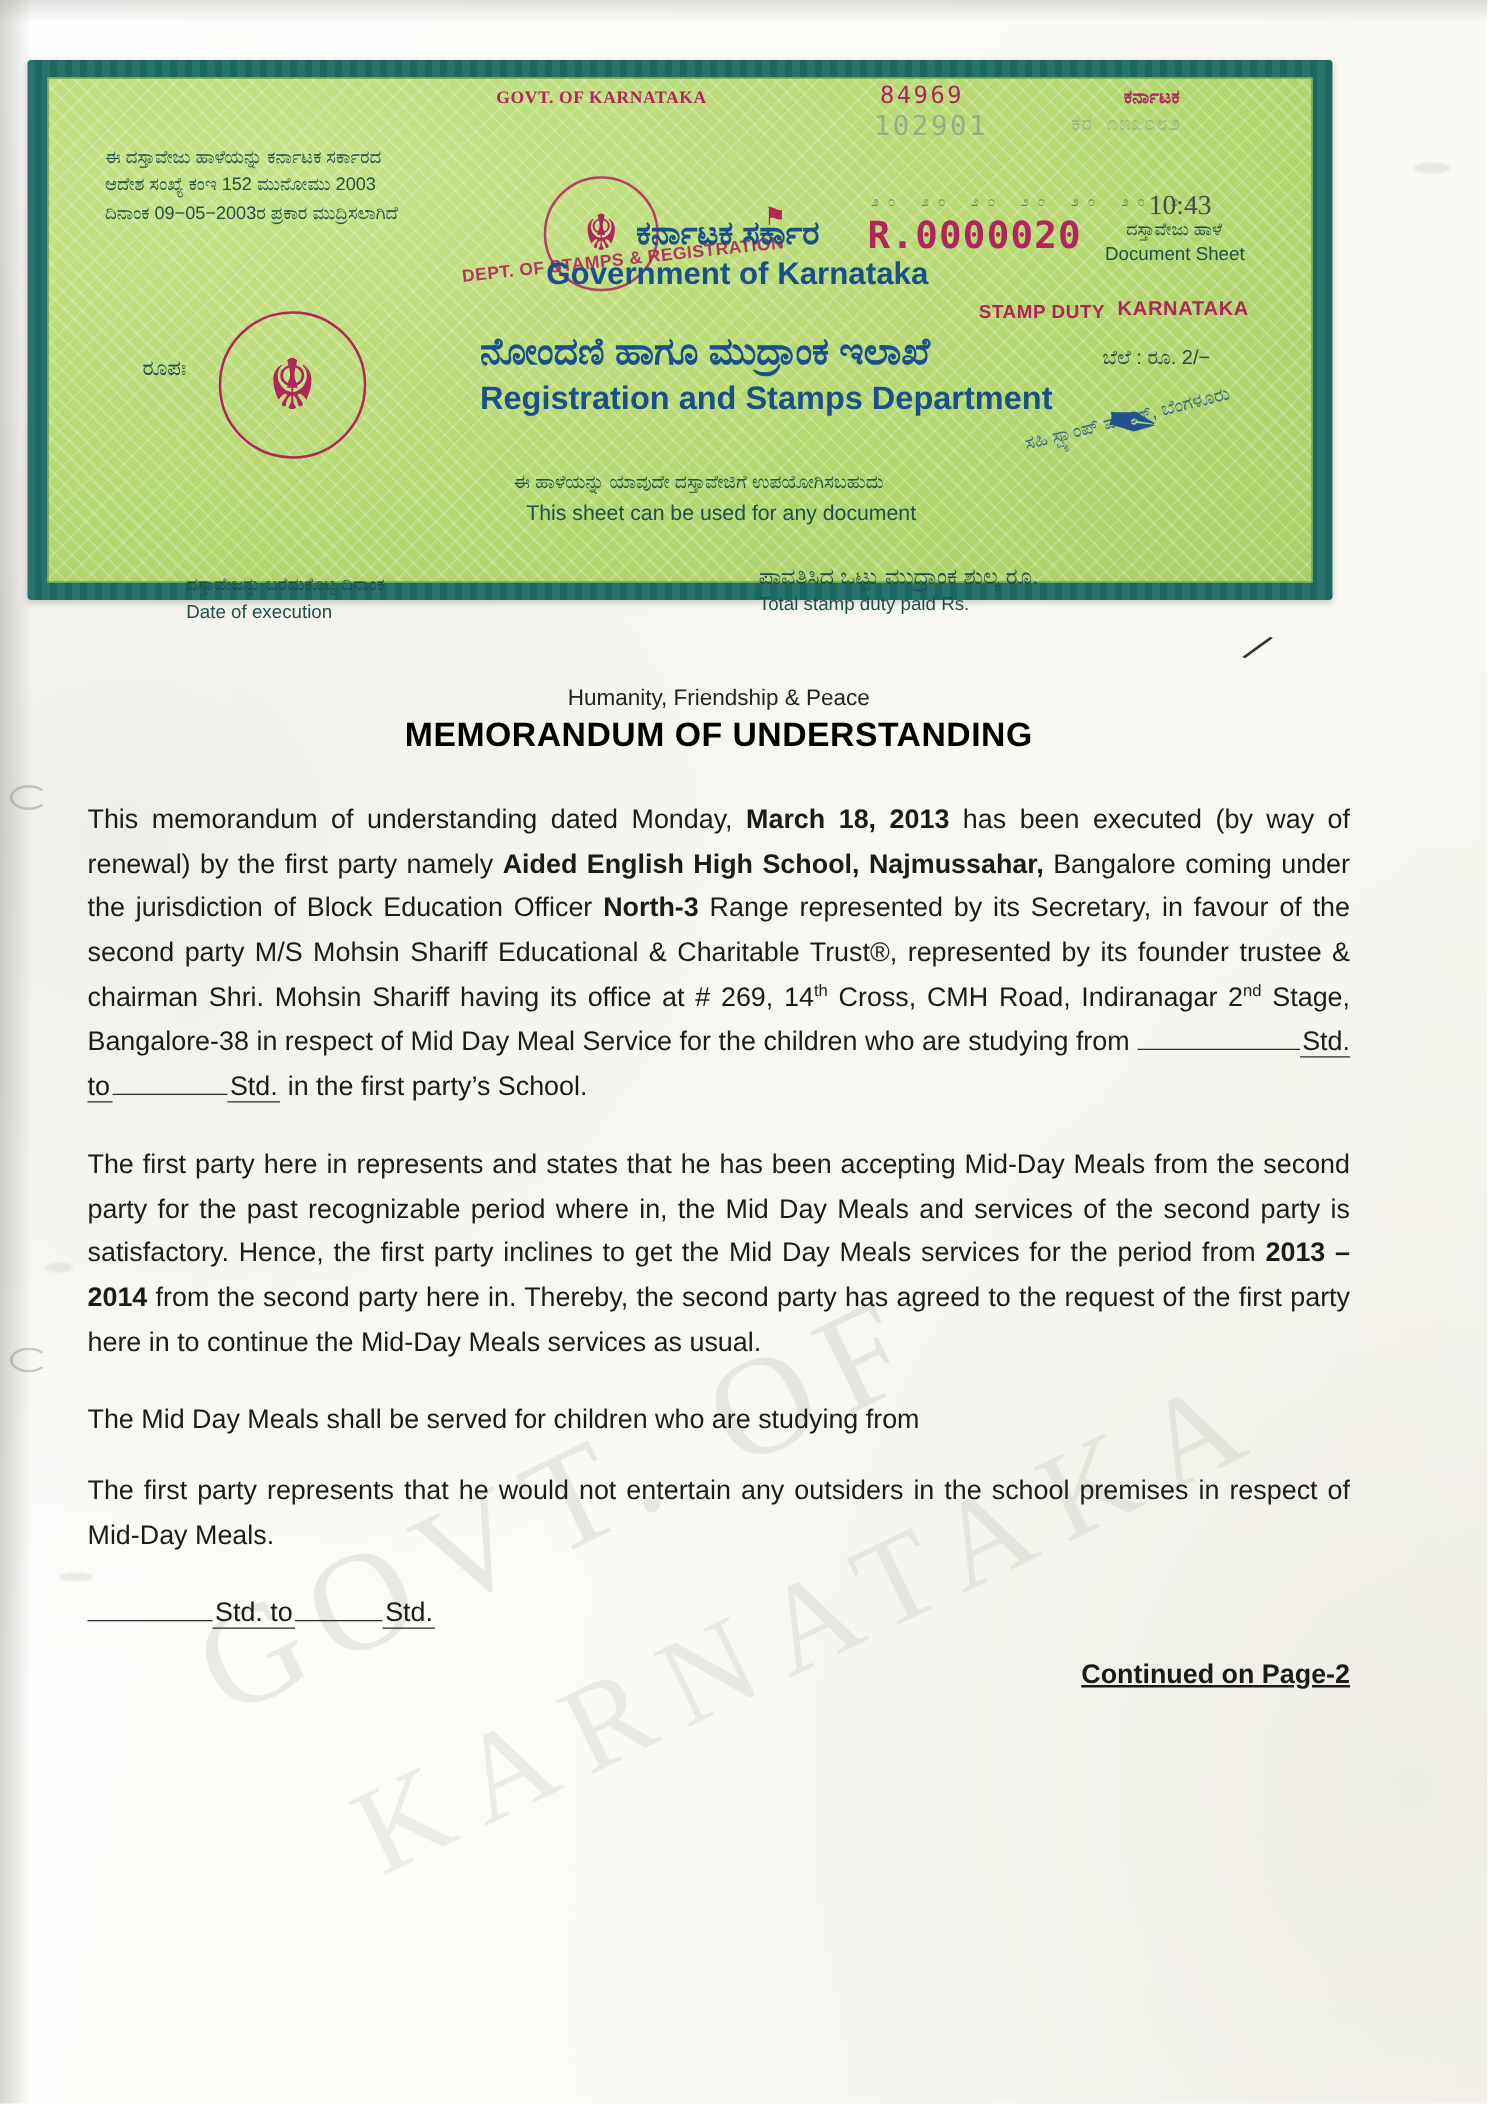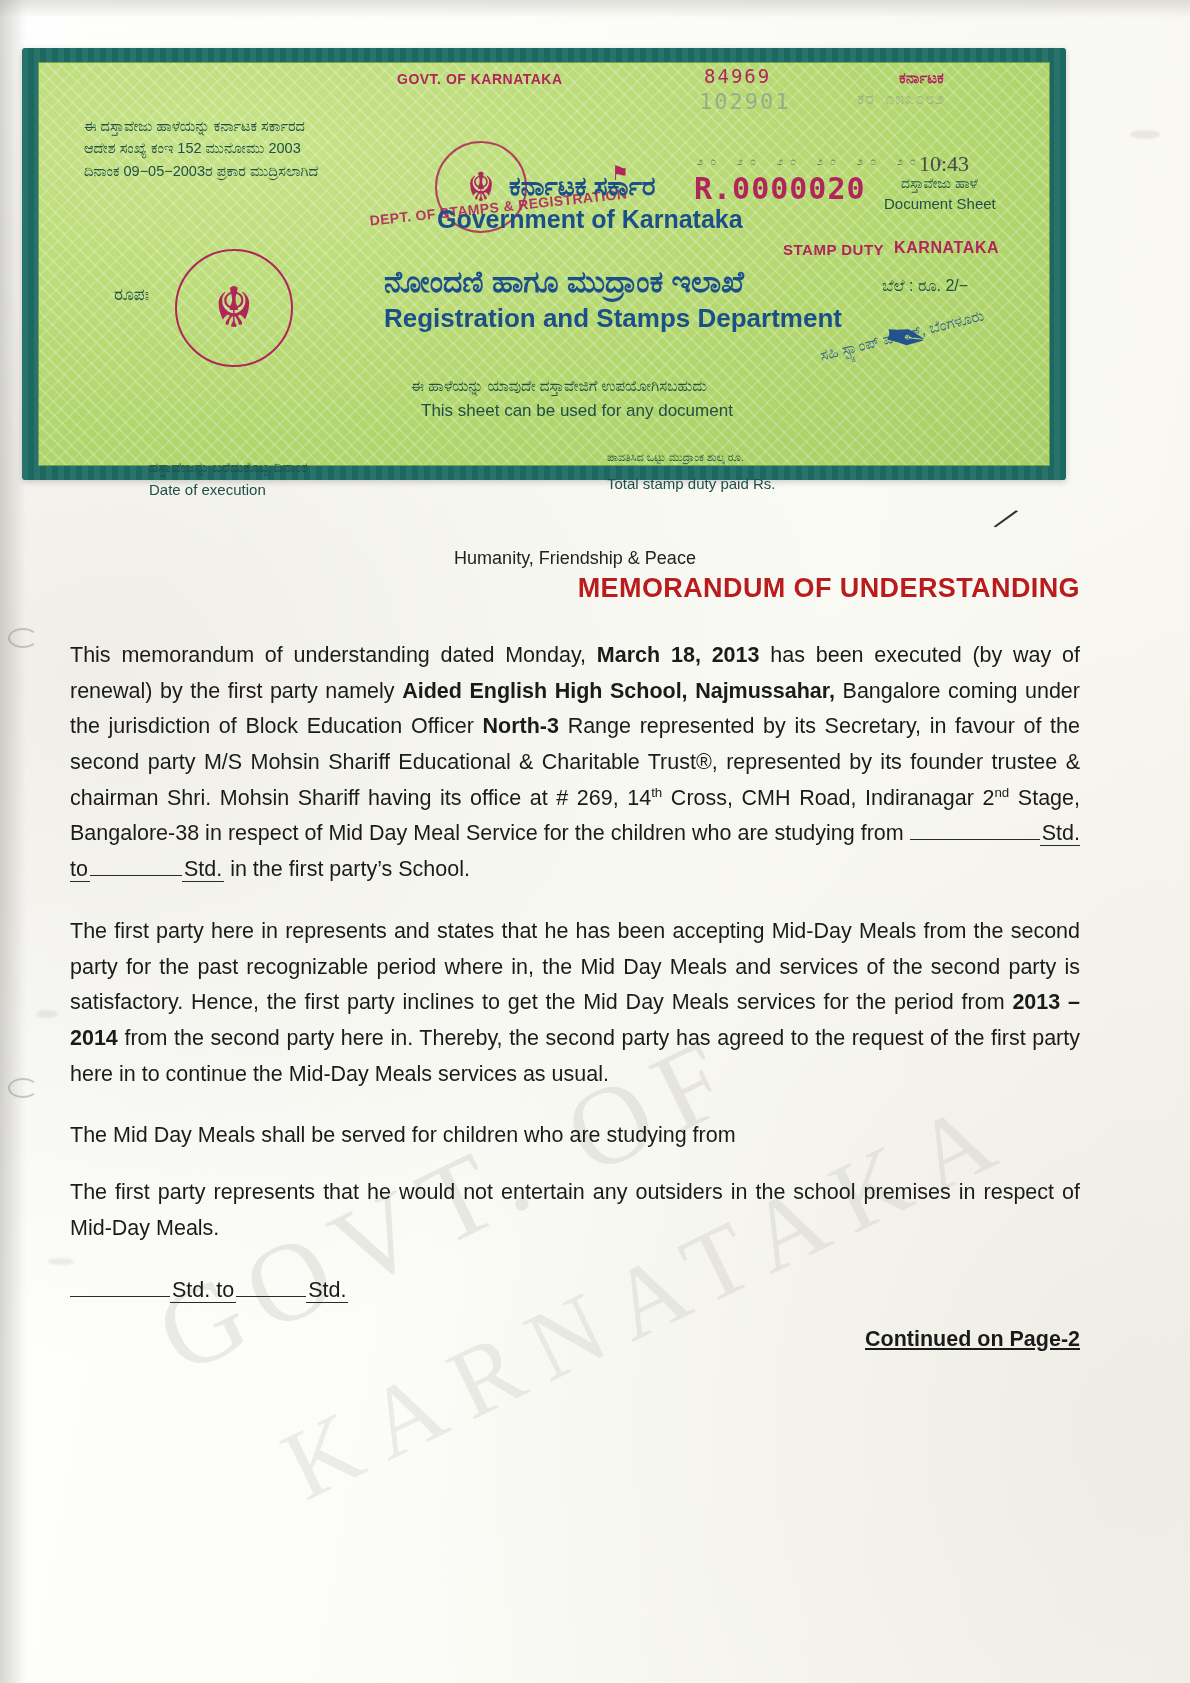--- a/index.html
+++ b/index.html
@@ -92,20 +92,21 @@
   .kn-top-left .ln { white-space: nowrap; }
 
   .govt-top-label {
     position: absolute;
     left: 358px;
     top: 8px;
     font-size: 14px;
     font-weight: bold;
     letter-spacing: .5px;
     color: #b0255b;
+    font-family: Liberation Serif, serif;
   }
   .serial-top {
     position: absolute;
     left: 665px;
     top: 2px;
     font-size: 19px;
     letter-spacing: 2px;
     color: #b0255b;
     font-family: "DejaVu Sans Mono", monospace;
   }
@@ -332,21 +333,21 @@
     position: absolute;
     left: 110px;
     top: 418px;
     font-size: 15px;
     color: #1e4f48;
   }
   .kn-total-duty {
     position: absolute;
     left: 568px;
     top: 388px;
-    font-size: 11px;
+    font-size: 18px;
     color: #1e4f48;
   }
   .en-total-duty {
     position: absolute;
     left: 568px;
     top: 412px;
     font-size: 15px;
     color: #1e4f48;
   }
   .sig-scrawl {
@@ -377,25 +378,25 @@
     top: 548px;
     width: 1010px;
   }
   .tagline {
     text-align: center;
     font-size: 18px;
     color: #222;
     margin-bottom: 4px;
   }
   .mou-title {
-    text-align: right;
+    text-align: center;
     font-size: 27px;
     font-weight: bold;
     letter-spacing: .4px;
-    color: #b91c1c;
+    color: #000000;
     margin-bottom: 34px;
   }
   .para {
     font-size: 21.5px;
     line-height: 1.66;
     text-align: justify;
     color: #1b1b1b;
     margin-bottom: 26px;
   }
   .para b { font-weight: bold; }

